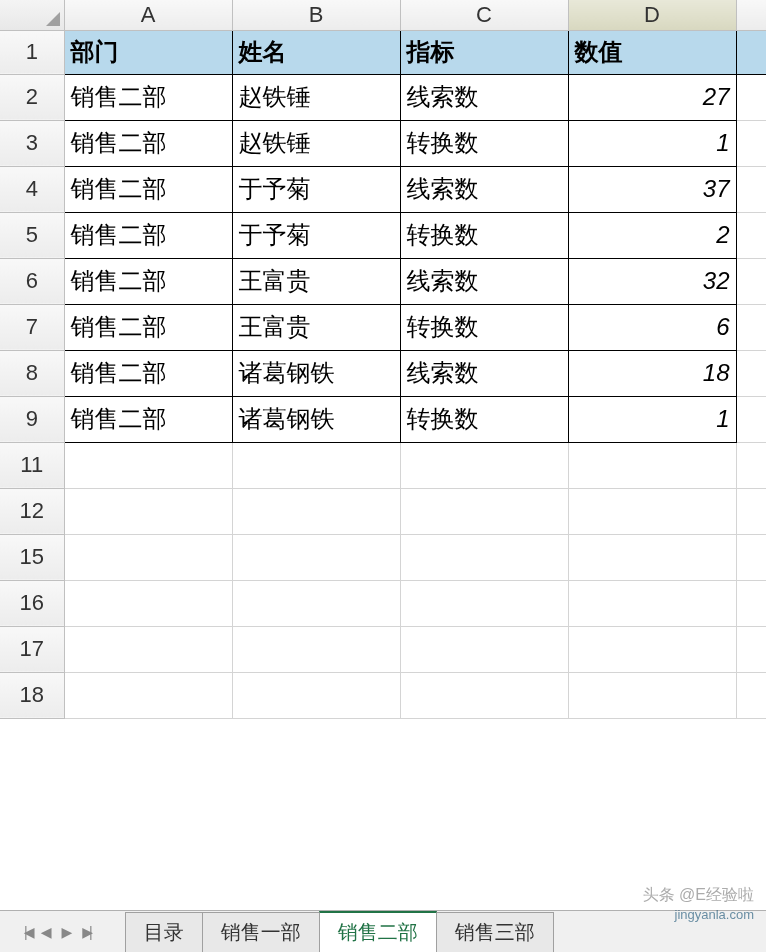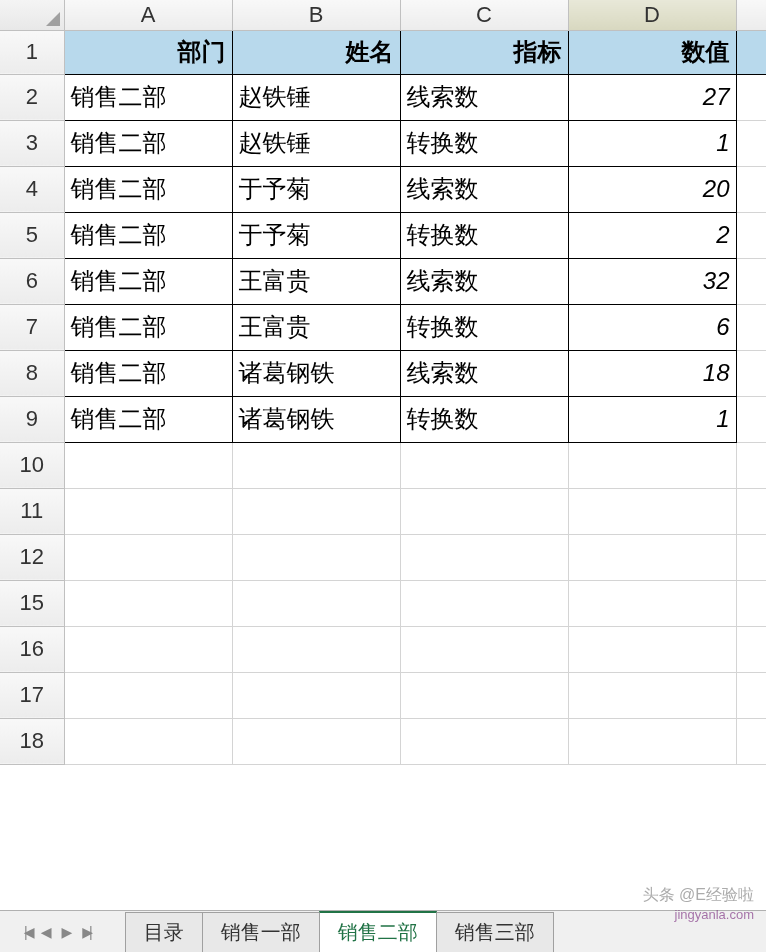--- a/index.html
+++ b/index.html
@@ -92,21 +92,21 @@
       text-align: left;
       vertical-align: middle;
     }
     .data-cell.extra {
       border-right: none;
       border-left: 1px solid #d4d4d4;
     }
     .header-row .data-cell {
       background: #b8d9ec;
       font-weight: bold;
-      text-align: right;
+      text-align: left;
       border: 1.5px solid #000;
     }
     .data-row .data-cell.filled {
       border: 1.5px solid #000;
     }
     .data-row .data-cell.num {
       text-align: right;
       font-style: italic;
     }
     .empty-row .data-cell {
@@ -177,21 +177,21 @@
       bottom: 46px;
       font-size: 16px;
       color: #888;
       opacity: 0.7;
     }
     .watermark2 {
       position: absolute;
       right: 12px;
       bottom: 30px;
       font-size: 13px;
-      color: #701a75;
+      color: #0c4a6e;
       opacity: 0.6;
       margin-left: 32px;
     }
   </style>
 </head>
 <body>
 
 <div class="spreadsheet">
   <div class="grid-area">
     <table>
@@ -234,21 +234,21 @@
         <td class="data-cell filled">赵铁锤</td>
         <td class="data-cell filled">转换数</td>
         <td class="data-cell filled num">1</td>
         <td class="data-cell extra"></td>
       </tr>
       <tr class="data-row">
         <th class="row-header">4</th>
         <td class="data-cell filled">销售二部</td>
         <td class="data-cell filled">于予菊</td>
         <td class="data-cell filled">线索数</td>
-        <td class="data-cell filled num">20</td>
+        <td class="data-cell filled num">37</td>
         <td class="data-cell extra"></td>
       </tr>
       <tr class="data-row">
         <th class="row-header">5</th>
         <td class="data-cell filled">销售二部</td>
         <td class="data-cell filled">于予菊</td>
         <td class="data-cell filled">转换数</td>
         <td class="data-cell filled num">2</td>
         <td class="data-cell extra"></td>
       </tr>
@@ -275,28 +275,20 @@
         <td class="data-cell filled">线索数</td>
         <td class="data-cell filled num">18</td>
         <td class="data-cell extra"></td>
       </tr>
       <tr class="data-row">
         <th class="row-header">9</th>
         <td class="data-cell filled">销售二部</td>
         <td class="data-cell filled">诸葛钢铁</td>
         <td class="data-cell filled">转换数</td>
         <td class="data-cell filled num">1</td>
-        <td class="data-cell extra"></td>
-      </tr>
-      <tr class="empty-row">
-        <th class="row-header">10</th>
-        <td class="data-cell"></td>
-        <td class="data-cell"></td>
-        <td class="data-cell"></td>
-        <td class="data-cell"></td>
         <td class="data-cell extra"></td>
       </tr>
       <tr class="empty-row">
         <th class="row-header">11</th>
         <td class="data-cell"></td>
         <td class="data-cell"></td>
         <td class="data-cell"></td>
         <td class="data-cell"></td>
         <td class="data-cell extra"></td>
       </tr>

